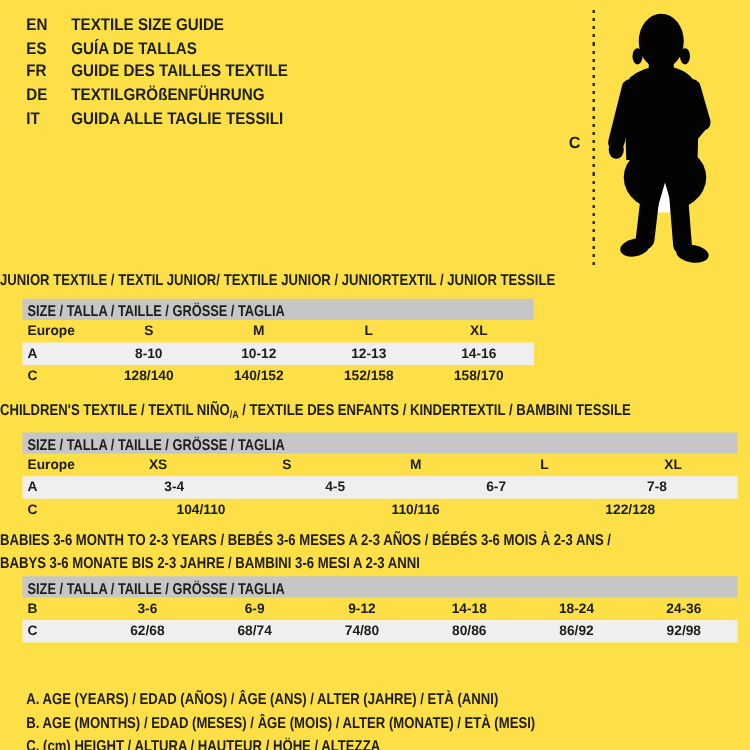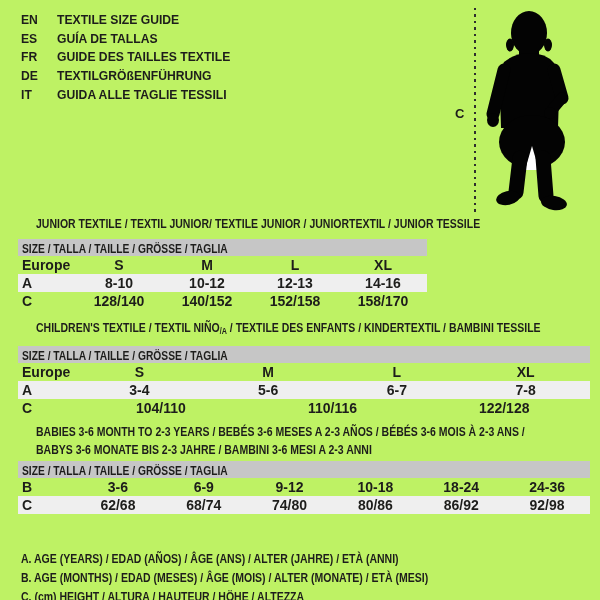--- a/index.html
+++ b/index.html
@@ -5,52 +5,52 @@
   :root{
     --header-bg:#c6c6c6;
     --alt-bg:#efefef;
     --text:#1d1d1b;
     --sil:#030303;
   }
   html,body{margin:0;padding:0;background:#fff;}
   body{width:600px;height:600px;overflow:hidden;
        font-family:"Liberation Sans","DejaVu Sans",sans-serif;
        color:var(--text);font-weight:bold;}
-  .page{position:relative;width:600px;height:600px;background:#bef264;}
+  .page{position:relative;width:600px;height:600px;background:#fde047;}
 
   
   .lang-list{position:absolute;left:21px;top:11px;font-size:13.5px;
              transform:scaleX(0.9);transform-origin:0 0;}
   .lang-row{display:flex;line-height:18.7px;white-space:nowrap;}
   .lang-code{width:40px;}
 
   
   .dotted-line{position:absolute;left:474px;top:8px;width:2px;height:205px;
                background:repeating-linear-gradient(to bottom,#2e2e2e 0 2.5px,transparent 2.5px 6.5px);}
   .measure-label{position:absolute;left:455px;top:106px;font-size:13px;}
   .baby-svg{position:absolute;left:480px;top:2px;width:118px;height:214px;}
   .ink{fill:var(--sil);}
   .ink-s{stroke:var(--sil);}
 
   
-  .heading{position:absolute;left:36px;}
+  .heading{position:absolute;left:0;}
   #hd-junior{top:216px;}
   #hd-children{top:320px;}
   #hd-babies{top:424px;}
   .heading-line{white-space:nowrap;font-size:12.5px;line-height:17.5px;
                 transform:scaleX(0.84);transform-origin:0 0;}
   .heading-line .sub{font-size:0.68em;vertical-align:-2px;}
 
   .size-table{position:absolute;left:18px;}
   #tb-junior{top:239px;width:409px;}
   #tb-children{top:346px;width:572px;}
   #tb-babies{top:461px;width:572px;}
   .thead{background:var(--header-bg);height:17px;display:flex;align-items:flex-end;padding-left:4px;box-sizing:border-box;}
   .thead .txt{font-size:12.5px;white-space:nowrap;transform:scaleX(0.82);transform-origin:0 0;}
-  .trow{display:flex;height:18px;align-items:center;font-size:14px;}
+  .trow{display:flex;height:18px;align-items:center;font-size:11px;}
   .trow.alt{background:var(--alt-bg);}
   .trow .rlabel{width:53px;padding-left:4px;}
   .trow .tcell{flex:1;text-align:center;}
 
   
   .footnotes{position:absolute;left:21px;top:550px;}
   .footnote{white-space:nowrap;font-size:12.5px;line-height:19.2px;
             transform:scaleX(0.84);transform-origin:0 0;}
 </style>
 </head>
@@ -141,29 +141,30 @@
   <section>
     <div class="heading" id="hd-children">
         <div class="heading-line"><span>CHILDREN'S TEXTILE / TEXTIL NIÑO</span><span class="sub">/A</span><span> / TEXTILE DES ENFANTS / KINDERTEXTIL / BAMBINI TESSILE</span></div>
       </div>
     <div class="size-table" id="tb-children">
         <div class="thead">
           <span class="txt">SIZE / TALLA / TAILLE / GRÖSSE / TAGLIA</span>
         </div>
         <div class="trow">
           <span class="rlabel">Europe</span>
+          <span class="tcell">XS</span>
           <span class="tcell">S</span>
           <span class="tcell">M</span>
           <span class="tcell">L</span>
           <span class="tcell">XL</span>
         </div>
         <div class="trow alt">
           <span class="rlabel">A</span>
           <span class="tcell">3-4</span>
-          <span class="tcell">5-6</span>
+          <span class="tcell">4-5</span>
           <span class="tcell">6-7</span>
           <span class="tcell">7-8</span>
         </div>
         <div class="trow">
           <span class="rlabel">C</span>
           <span class="tcell">104/110</span>
           <span class="tcell">110/116</span>
           <span class="tcell">122/128</span>
         </div>
       </div>
@@ -176,21 +177,21 @@
       </div>
     <div class="size-table" id="tb-babies">
         <div class="thead">
           <span class="txt">SIZE / TALLA / TAILLE / GRÖSSE / TAGLIA</span>
         </div>
         <div class="trow">
           <span class="rlabel">B</span>
           <span class="tcell">3-6</span>
           <span class="tcell">6-9</span>
           <span class="tcell">9-12</span>
-          <span class="tcell">10-18</span>
+          <span class="tcell">14-18</span>
           <span class="tcell">18-24</span>
           <span class="tcell">24-36</span>
         </div>
         <div class="trow alt">
           <span class="rlabel">C</span>
           <span class="tcell">62/68</span>
           <span class="tcell">68/74</span>
           <span class="tcell">74/80</span>
           <span class="tcell">80/86</span>
           <span class="tcell">86/92</span>

